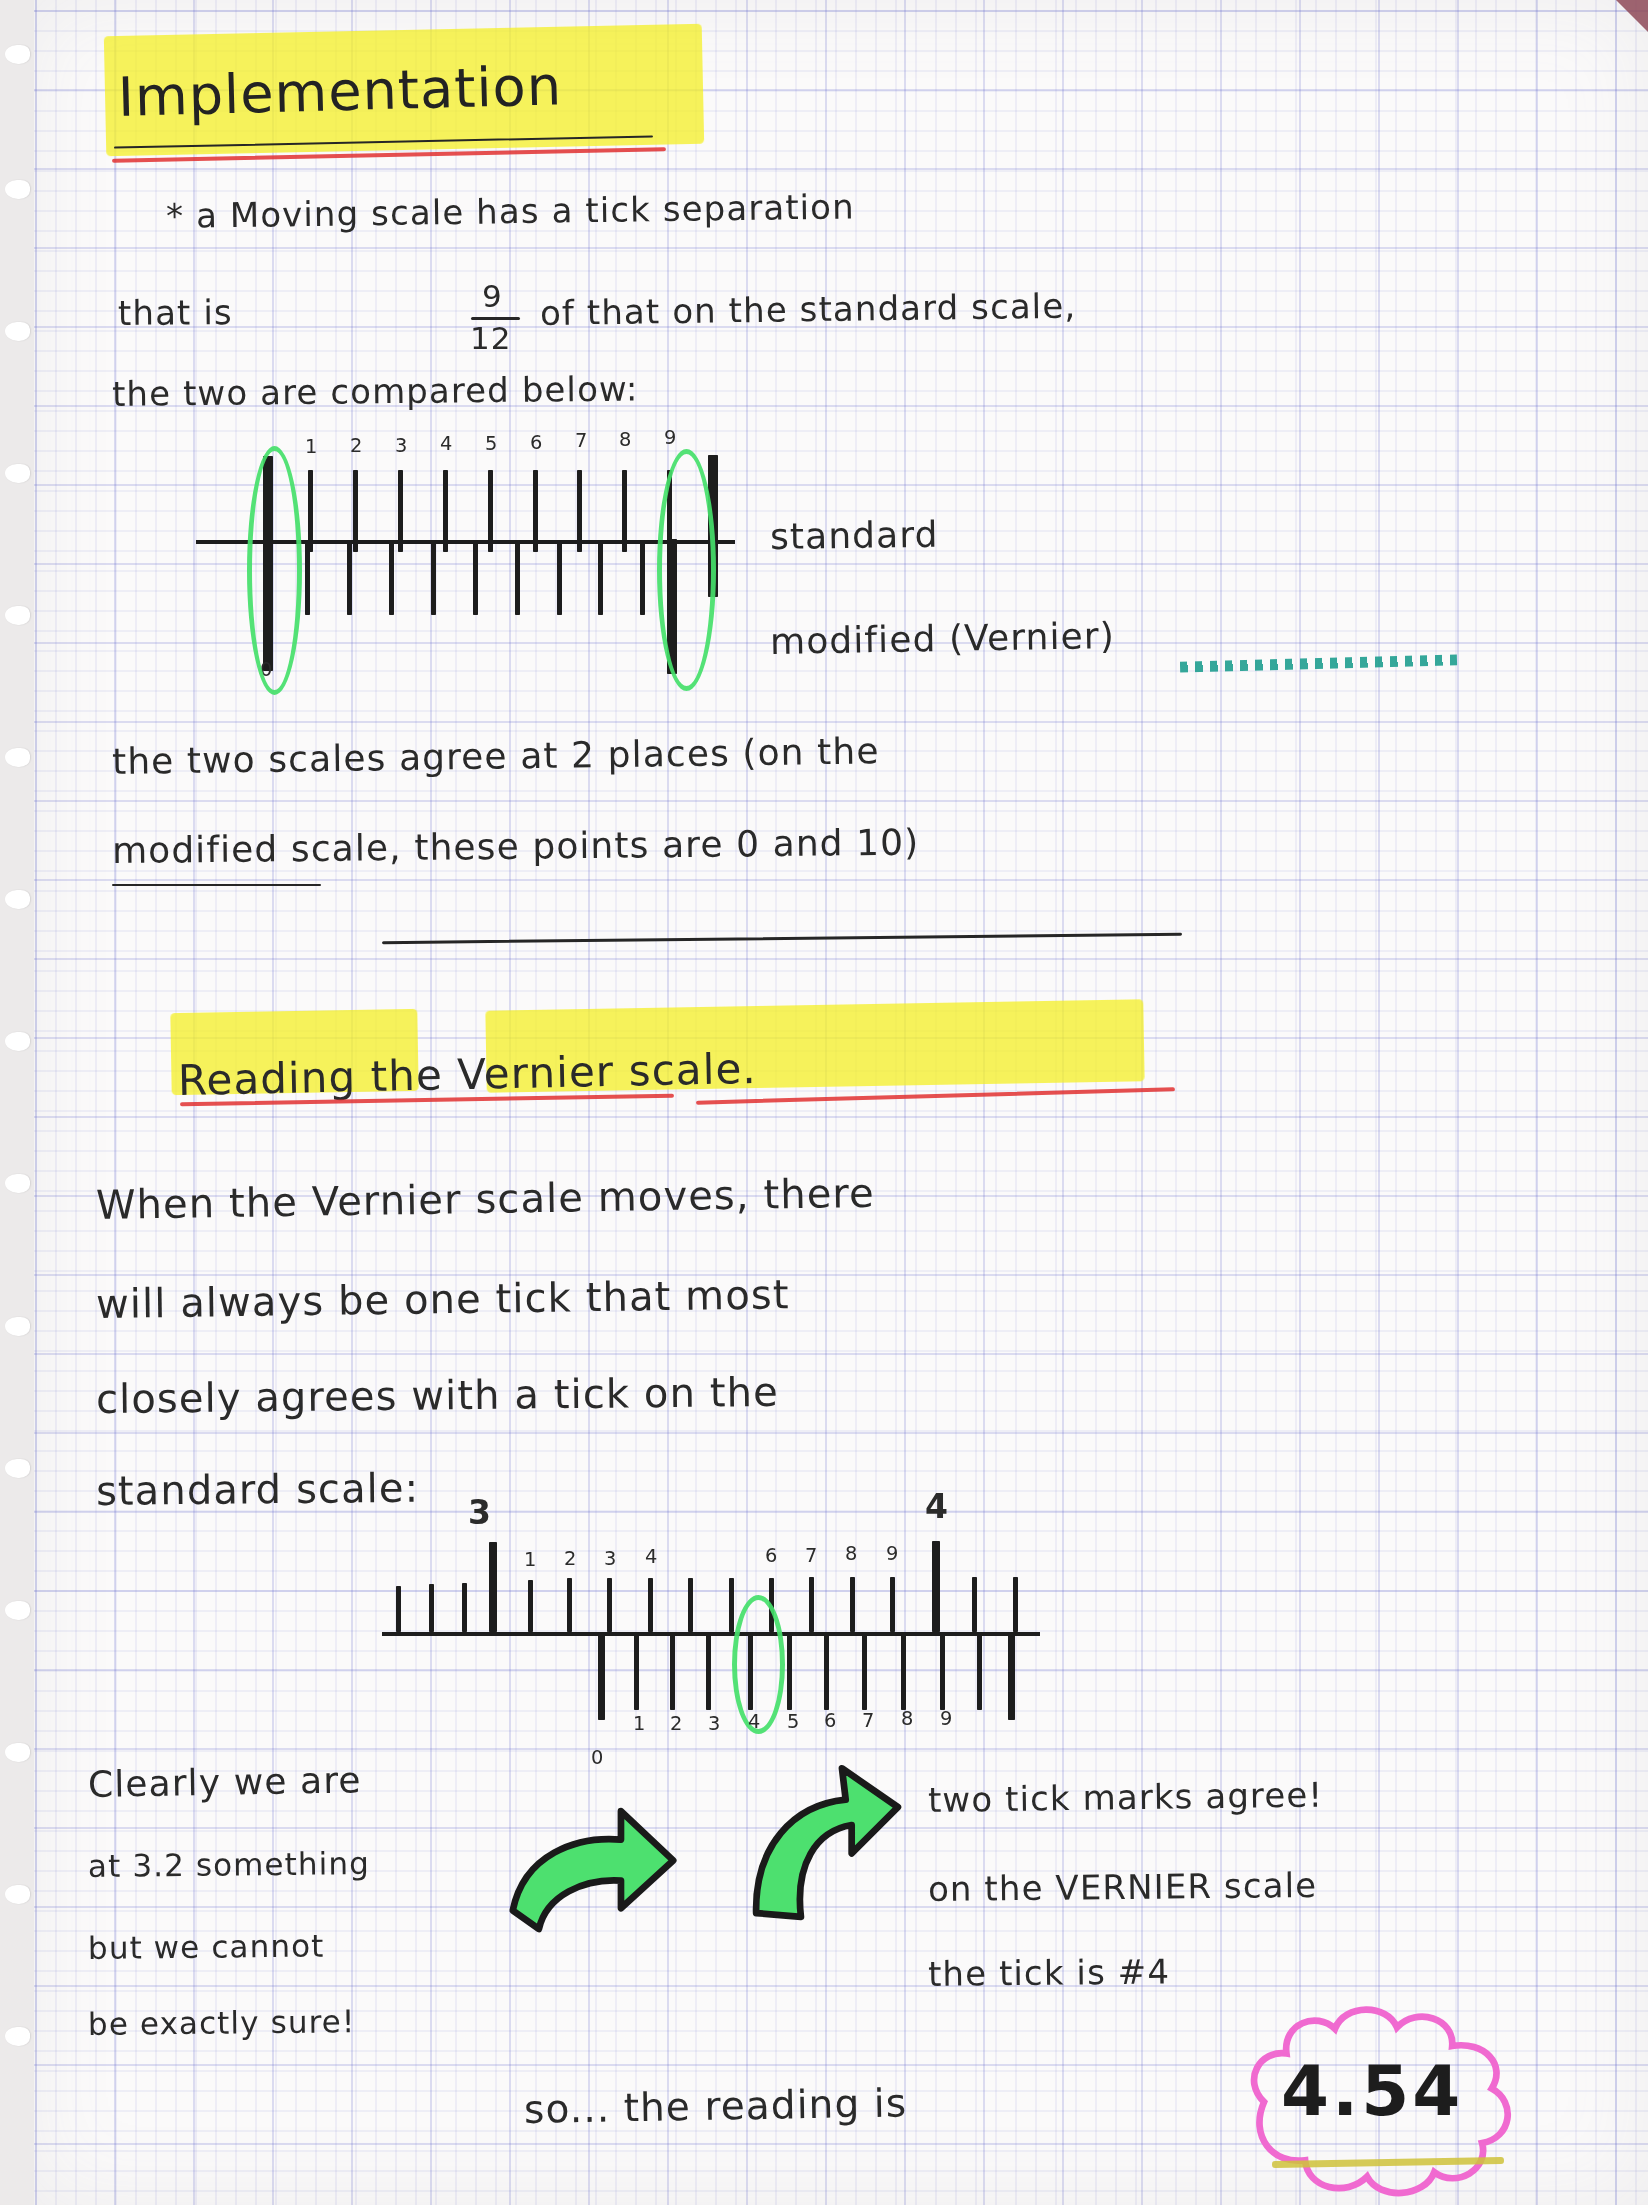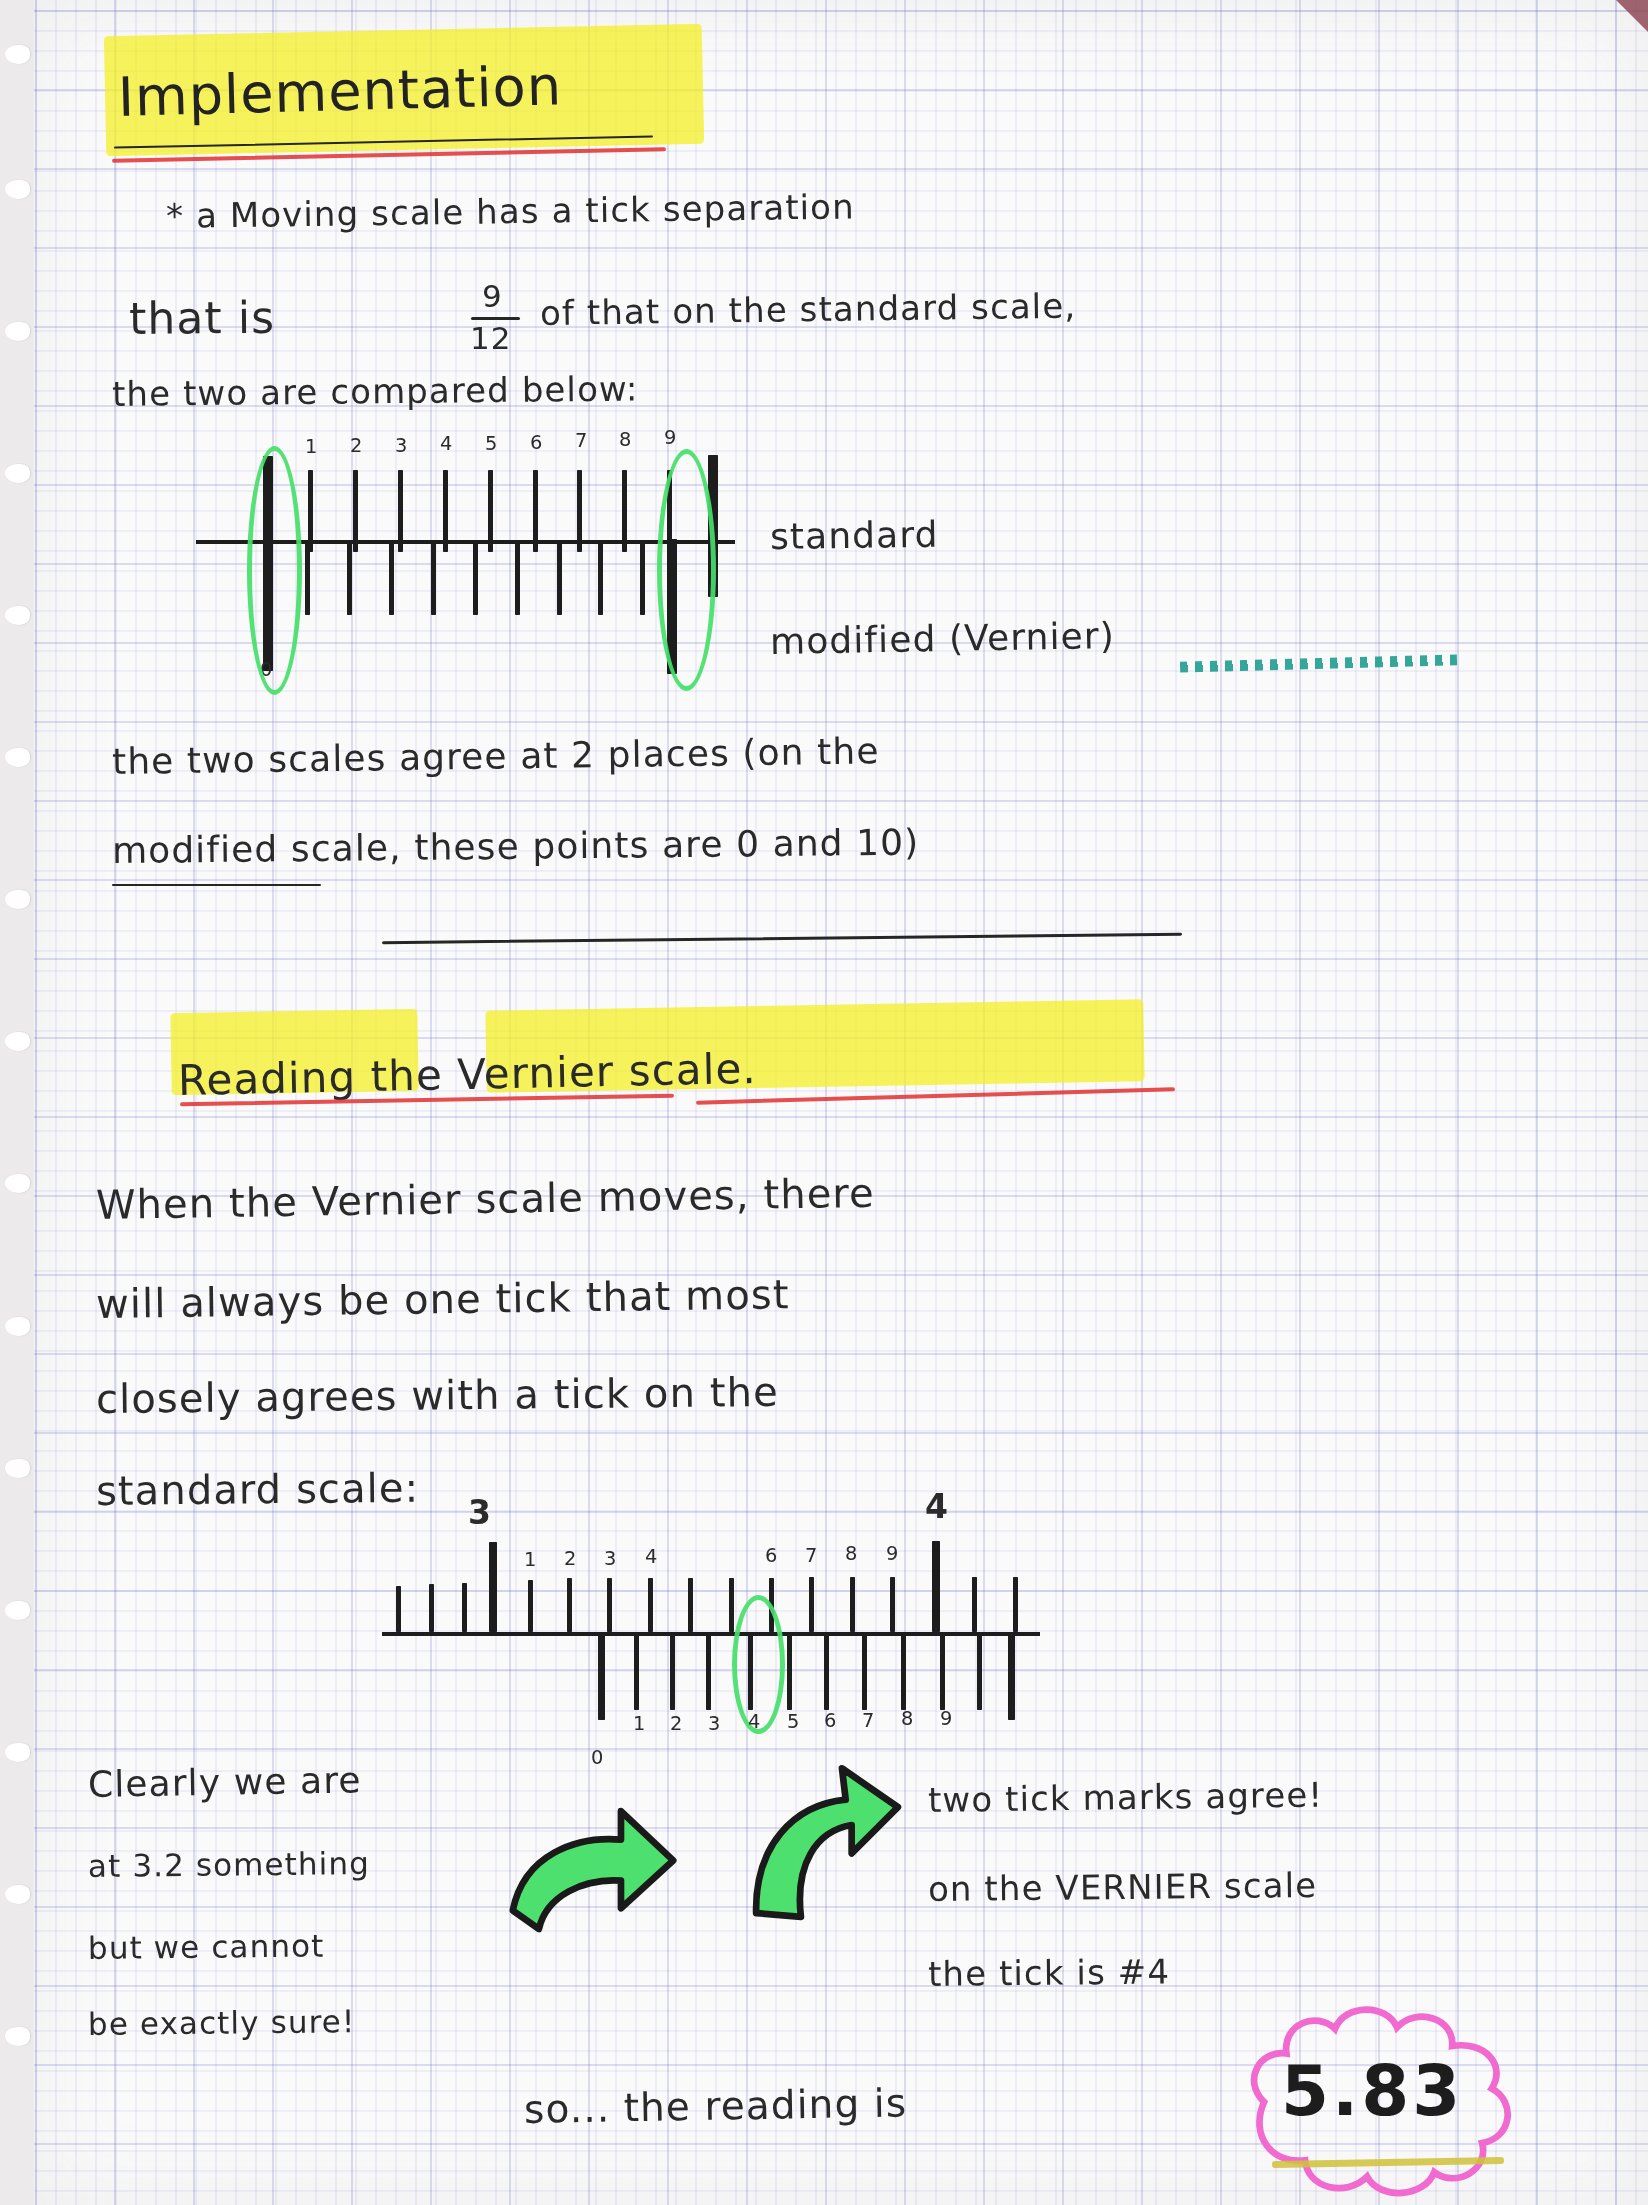--- a/index.html
+++ b/index.html
@@ -174,21 +174,21 @@
   </div>
   <div class="corner-fold"></div>
 
   <div class="hl" style="left:105px; top:30px; width:598px; height:120px; transform:rotate(-1.2deg);"></div>
   <div class="hw" style="left:118px; top:66px; font-size:54px; transform:rotate(-1.5deg);">Implementation</div>
   <div class="redline" style="left:112px; top:153px; width:554px; transform:rotate(-1.2deg);"></div>
   <div class="blackline" style="left:114px; top:141px; width:539px; transform:rotate(-1.2deg); height:2.2px;"></div>
 
   <div class="hw ink" style="left:166px; top:196px; font-size:34px; transform:rotate(-0.8deg);">* a Moving scale has a tick separation</div>
 
-  <div class="hw ink" style="left:129px; top:293px; font-size:44px; transform:rotate(-0.5deg);">that is</div>
+  <div class="hw ink" style="left:118px; top:293px; font-size:34px; transform:rotate(-0.5deg);">that is</div>
   <div class="hw ink" style="left:482px; top:278px; font-size:31px;">9</div>
   <div class="blackline" style="left:471px; top:317px; width:49px; height:3px;"></div>
   <div class="hw ink" style="left:470px; top:320px; font-size:31px;">12</div>
   <div class="hw ink" style="left:540px; top:293px; font-size:34px; transform:rotate(-0.8deg);">of that on the standard scale,</div>
 
   <div class="hw ink" style="left:112px; top:374px; font-size:34px; transform:rotate(-0.6deg);">the two are compared below:</div>
 
   <div>
 
     <div class="axis" style="left:196px; top:540px; width:539px;"></div>
@@ -339,16 +339,16 @@
              C 85 45, 130 28, 155 52
              C 168 18, 225 18, 238 50
              C 265 22, 315 38, 312 75
              C 355 68, 385 100, 365 132
              C 398 150, 392 198, 352 205
              C 362 240, 318 266, 288 244
              C 275 278, 215 282, 198 250
              C 170 278, 118 266, 115 228
              C 72 234, 40 196, 60 150 Z" fill="none" stroke="#f06ad0" stroke-width="9"></path>
   </svg>
-  <div class="answer" style="left:1281px; top:2051px;">5.83</div>
+  <div class="answer" style="left:1281px; top:2051px;">4.54</div>
   <div class="yellowline" style="left:1272px; top:2159px; width:232px; transform:rotate(-1deg);"></div>
 </div>
 
 
 </body></html>

